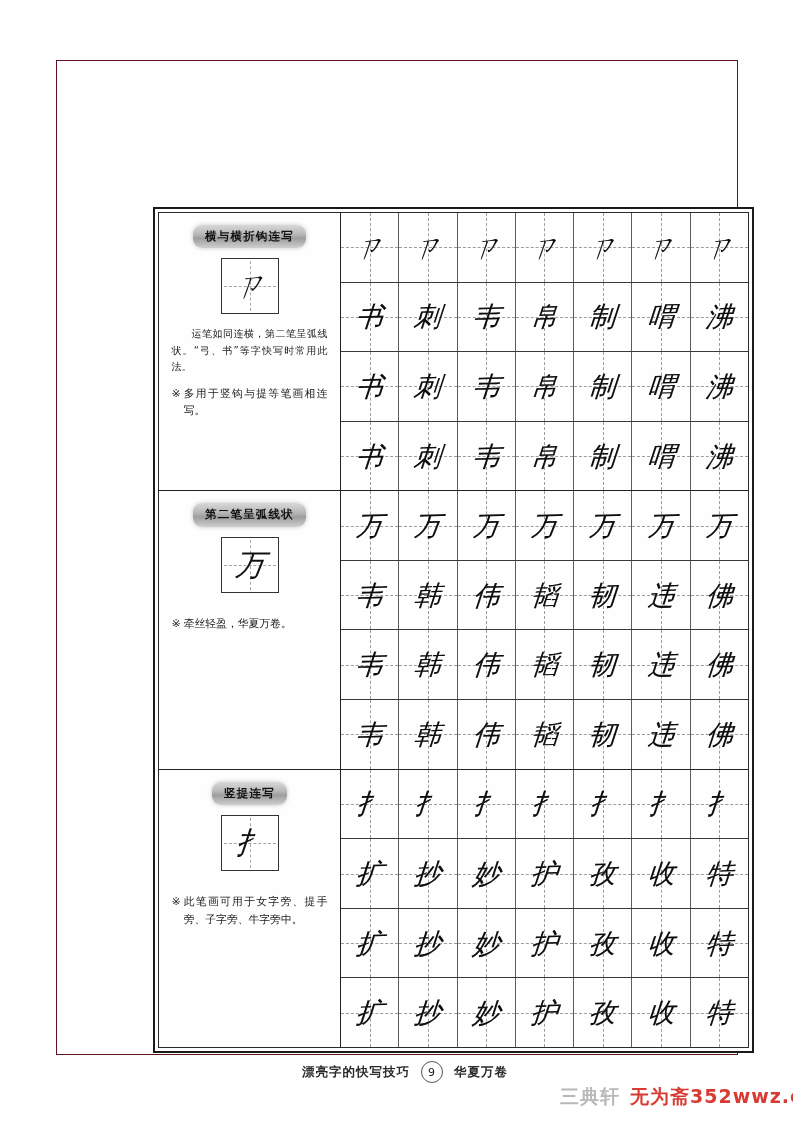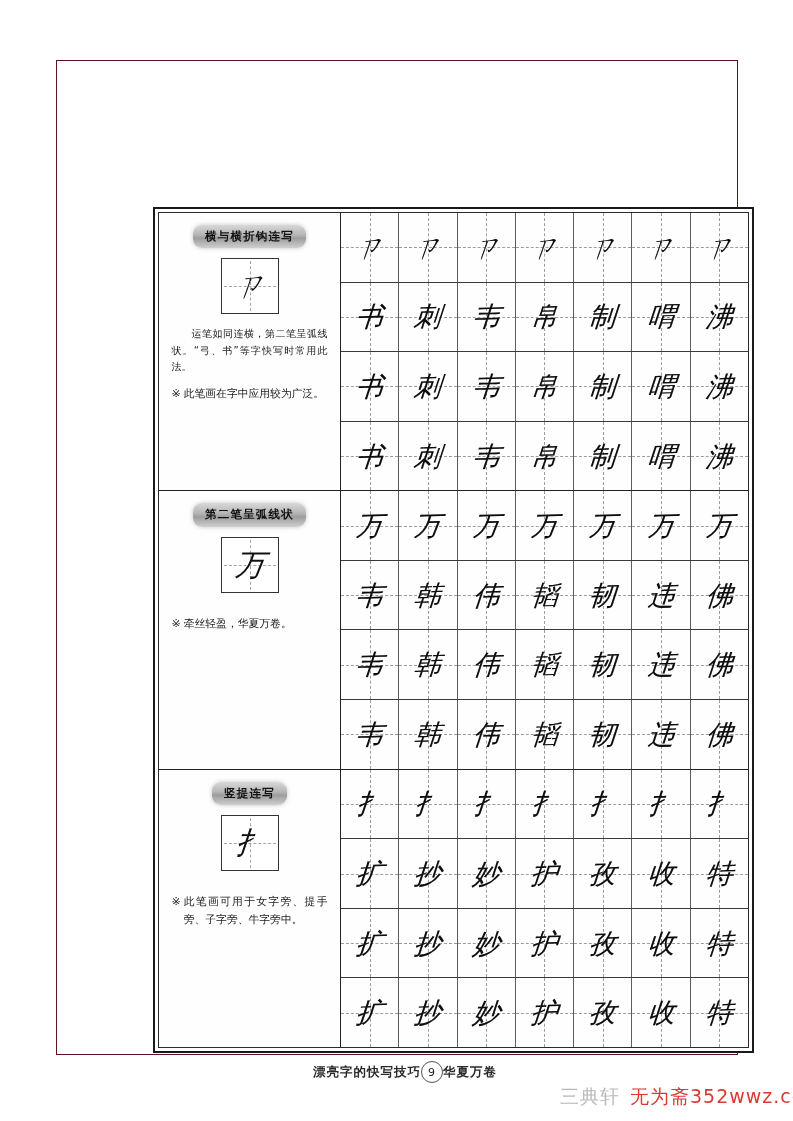--- a/index.html
+++ b/index.html
@@ -206,20 +206,21 @@
 
   
   .footer {
     position: absolute;
     left: 16px;
     right: 0;
     top: 1000px;
     display: flex;
     align-items: center;
     justify-content: center;
+    gap: 11px;
     font-size: 12.5px;
     font-weight: bold;
     color: #2a2a2a;
     letter-spacing: 1px;
     font-family: "DejaVu Sans", "Liberation Sans", sans-serif;
   }
   .pagenum {
     width: 20px;
     height: 20px;
     border: 1px solid #555;
@@ -233,21 +234,21 @@
   }
 
   
   .watermark {
     position: absolute;
     left: 560px;
     top: 1082px;
     width: 233px;
     height: 30px;
     font-size: 19px;
-    font-weight: normal;
+    font-weight: bold;
     letter-spacing: 1px;
     font-family: "DejaVu Sans", "Liberation Sans", sans-serif;
     white-space: nowrap;
   }
   .wm-gray {
     position: absolute;
     left: 0; top: 2px;
     color: #b9b9b9;
   }
   .wm-red {
@@ -270,21 +271,21 @@
             <span class="badge">横与横折钩连写</span>
           </div>
           <div class="model-cell">
             <span class="model-glyph">ㄗ</span>
           </div>
           <div class="desc">
             <span class="indent">运笔如同连横，第二笔呈弧线状。“弓、书”等字快写时常用此法。</span>
           </div>
           <div class="note">
             <span class="star">※</span>
-            <span class="note-text">此笔画在字中应用较为广泛。</span>
+            <span class="note-text">多用于竖钩与提等笔画相连写。</span>
           </div>
         </div>
         <div class="lesson-right">
           <div class="grid-row">
             <div class="grid-cell">
                 <span class="vline"></span>
                 <span class="hline"></span>
                 <span class="ch">ㄗ</span>
               </div>
             <div class="grid-cell">

